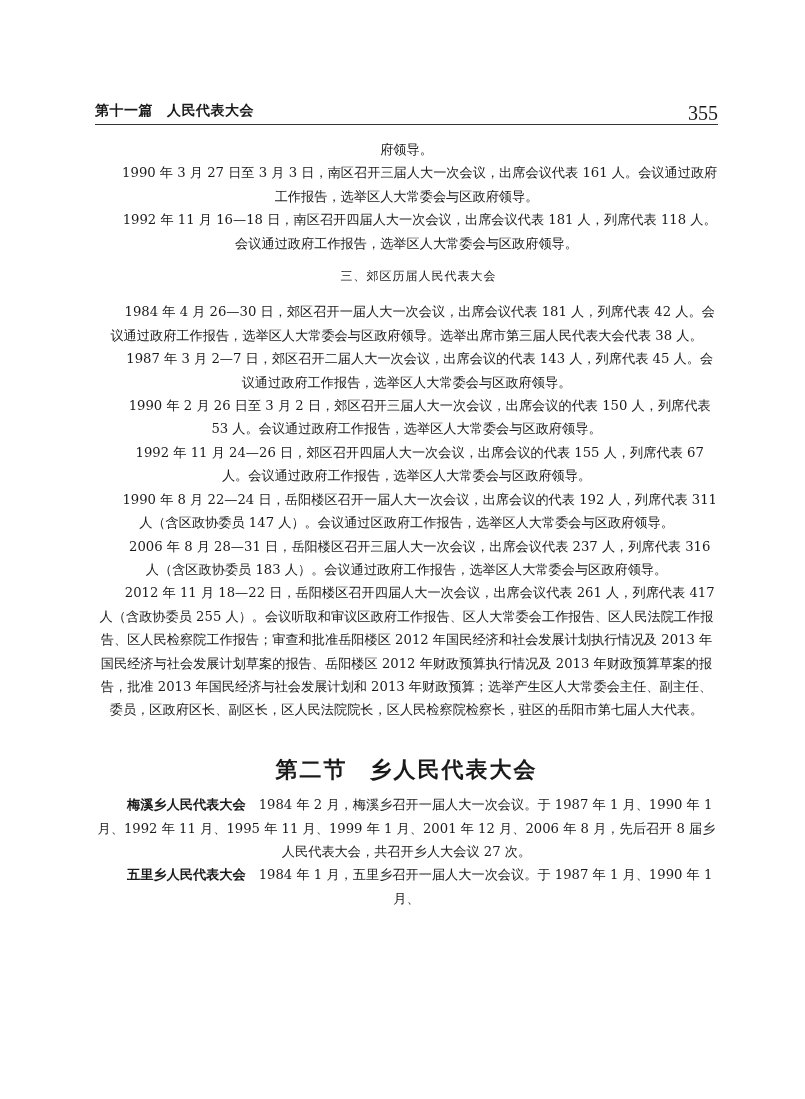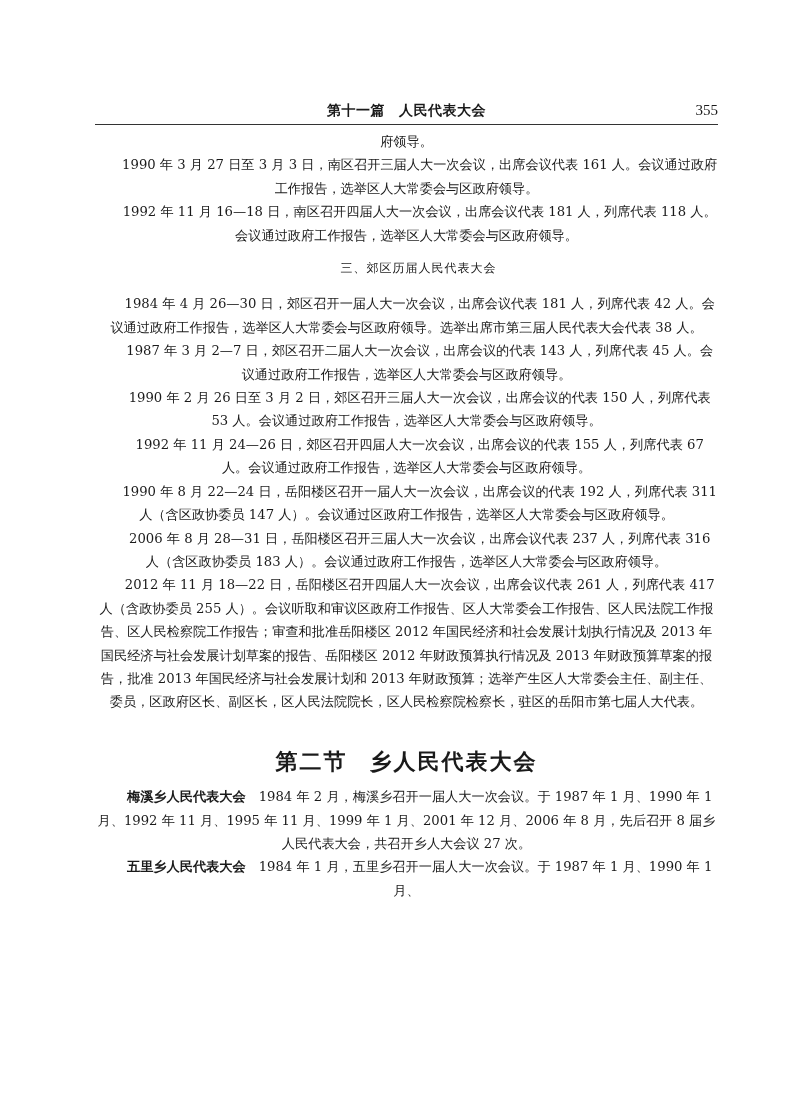--- a/index.html
+++ b/index.html
@@ -6,35 +6,35 @@
   body {
     width: 805px; height: 1099px; position: relative; overflow: hidden;
     font-family: "DejaVu Serif", "Liberation Serif", serif;
     color: #1a1a1a;
   }
   .page { position: absolute; left: 95px; top: 0; width: 623px; }
   .running-head {
     position: absolute; top: 100px; left: 0; width: 623px; height: 22px;
   }
   .running-title {
-    position: absolute; left: 0; width: 623px; text-align: center;
+    position: absolute; left: 0; width: 623px; 
     font-family: "DejaVu Sans", "Liberation Sans", sans-serif;
     font-weight: bold; font-size: 14px; letter-spacing: 0.5px; top: 2px;
   }
   .running-title .gap { display: inline-block; width: 14px; }
   .page-number {
     position: absolute; right: 0; top: 2px;
-    font-family: "Liberation Serif", serif; font-size: 15px;
+    font-family: "Liberation Serif", serif; font-size: 20px;
   }
   .rule {
     position: absolute; top: 124px; left: 0; width: 623px; height: 0;
     border-top: 1.5px solid #333;
   }
   .body-text {
-    position: absolute; top: 130px; left: 0; width: 623px;
+    position: absolute; top: 138px; left: 0; width: 623px;
     font-size: 13.2px; line-height: 23.4px; text-align: justify;
   }
   .body-text p { margin: 0; text-indent: 2em; text-align: center; }
   .body-text p.noindent { text-indent: 0; }
   .subhead {
     margin: 10px 0 12px 0 !important; text-indent: 2em;
     font-size: 12px; letter-spacing: 1px;
   }
   .section-title {
     text-align: center; font-family: "DejaVu Sans", "Liberation Sans", sans-serif;

